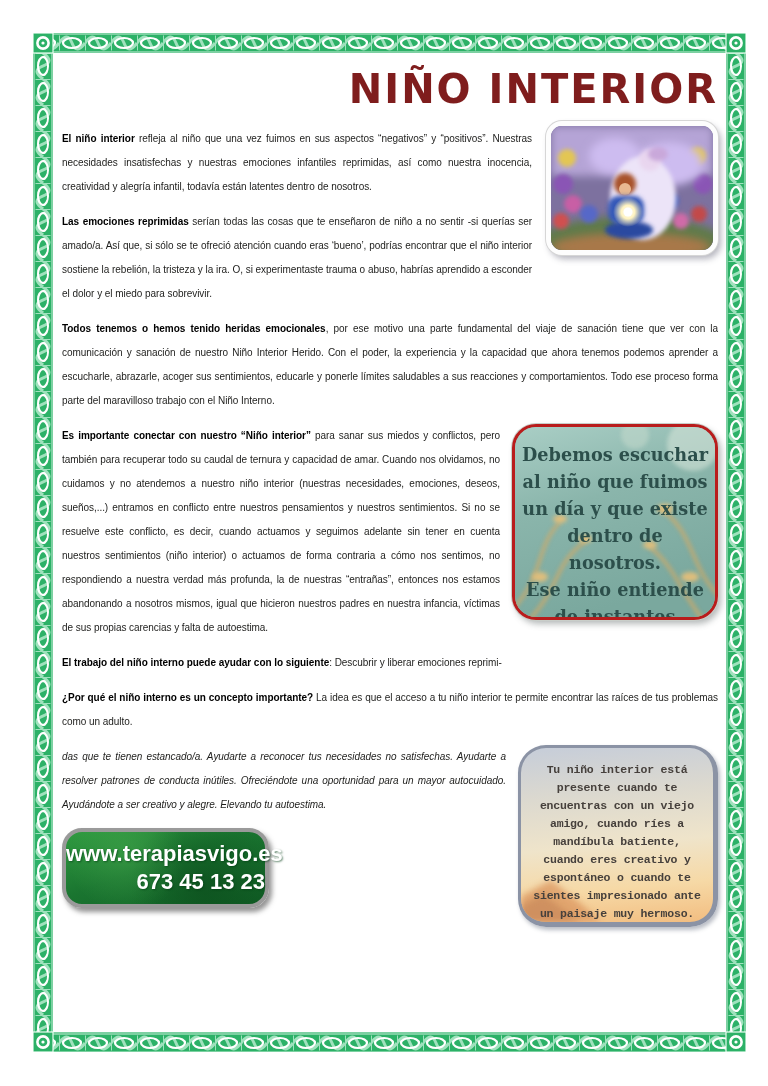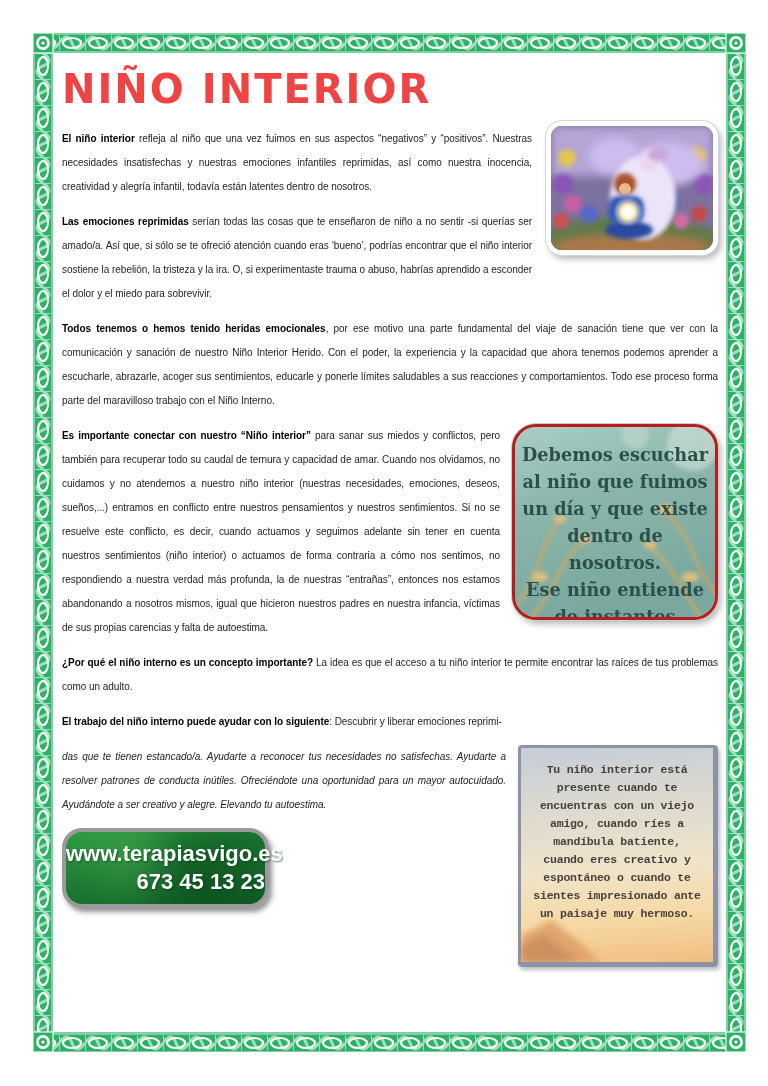--- a/index.html
+++ b/index.html
@@ -11,27 +11,27 @@
     overflow:hidden;
   }
   .frame{position:absolute;left:33px;top:33px;width:713px;height:1019px;}
   .content{
     position:absolute;left:53px;top:53px;width:673px;height:979px;
     padding:0;box-sizing:border-box;
   }
   .inner{padding:0 8px 0 9px;}
   h1.title{
     margin:12px 0 14px 0;
-    text-align:left;
+    text-align:right;
     font-family:"DejaVu Sans","Liberation Sans",sans-serif;
     font-weight:bold;
     font-size:40px;
     line-height:48px;
     letter-spacing:2px;
-    color:#ef4444;
+    color:#7f1d1d;
   }
   p.body{
     margin:0 0 11px 0;
     font-size:10px;
     line-height:24px;
     color:#1d1d1b;
     text-align:justify;
     letter-spacing:-0.05px;
   }
   p.body b{color:#000;}
@@ -68,26 +68,26 @@
     font-size:19px;
     line-height:27px;
     color:#2c4f4b;
     transform:scaleX(.93);
     transform-origin:50% 0;
   }
   .bottom-row{display:flex;align-items:flex-start;}
   .bottom-left{flex:1 1 auto;min-width:0;}
   .sunset-box{
     flex:0 0 auto;
-    width:200px;height:222px;
+    width:200px;height:182px;
     margin-left:12px;
     box-sizing:border-box;
     border:3px solid #8b93a5;
     border-right-width:5px;border-bottom-width:5px;
-    border-radius:4px;
+    border-radius:28px;
     background:linear-gradient(175deg,#c6cdd9 0%,#dcd9cf 28%,#efe4ca 55%,#f6d9a6 78%,#f2bd80 100%);
     position:relative;overflow:hidden;
     box-shadow:2px 3px 4px rgba(80,90,110,.4);
   }
   .sunset-box svg{position:absolute;left:0;bottom:0;}
   .sunset-text{
     position:relative;
     padding:13px 10px 0 10px;
     text-align:center;
     font-family:"Liberation Mono","DejaVu Sans Mono",monospace;
@@ -263,23 +263,23 @@
           <div>al niño que fuimos</div>
           <div>un día y que existe</div>
           <div>dentro de nosotros.</div>
           <div>Ese niño entiende</div>
           <div>de instantes mágicos.</div>
         </div>
       </div>
 
       <p class="body"><b>Es importante conectar con nuestro “Niño interior”</b><span> para sanar sus miedos y conflictos, pero también para recuperar todo su caudal de ternura y capacidad de amar. Cuando nos olvidamos, no cuidamos y no atendemos a nuestro niño interior (nuestras necesidades, emociones, deseos, sueños,...) entramos en conflicto entre nuestros pensamientos y nuestros sentimientos. Si no se resuelve este conflicto, es decir, cuando actuamos y seguimos adelante sin tener en cuenta nuestros sentimientos (niño interior) o actuamos de forma contraria a cómo nos sentimos, no respondiendo a nuestra verdad más profunda, la de nuestras “entrañas”, entonces nos estamos abandonando a nosotros mismos, igual que hicieron nuestros padres en nuestra infancia, víctimas de sus propias carencias y falta de autoestima.</span></p>
 
+      <p class="body p6-first"><b>El trabajo del niño interno puede ayudar con lo siguiente</b><span>: Descubrir y liberar emociones reprimi-</span></p>
+
       <p class="body"><b>¿Por qué el niño interno es un concepto importante?</b><span> La idea es que el acceso a tu niño interior te permite encontrar las raíces de tus problemas como un adulto.</span></p>
-
-      <p class="body p6-first"><b>El trabajo del niño interno puede ayudar con lo siguiente</b><span>: Descubrir y liberar emociones reprimi-</span></p>
 
       <div class="bottom-row">
         <div class="bottom-left">
           <p class="body" style="margin-top:0;font-style:italic;">das que te tienen estancado/a. Ayudarte a reconocer tus necesidades no satisfechas. Ayudarte a resolver patrones de conducta inútiles. Ofreciéndote una oportunidad para un mayor autocuidado. Ayudándote a ser creativo y alegre. Elevando tu autoestima.</p>
           <div class="web-box">
             <div class="web-line">www.terapiasvigo.es</div>
             <div class="web-line">673 45 13 23</div>
           </div>
         </div>
 

